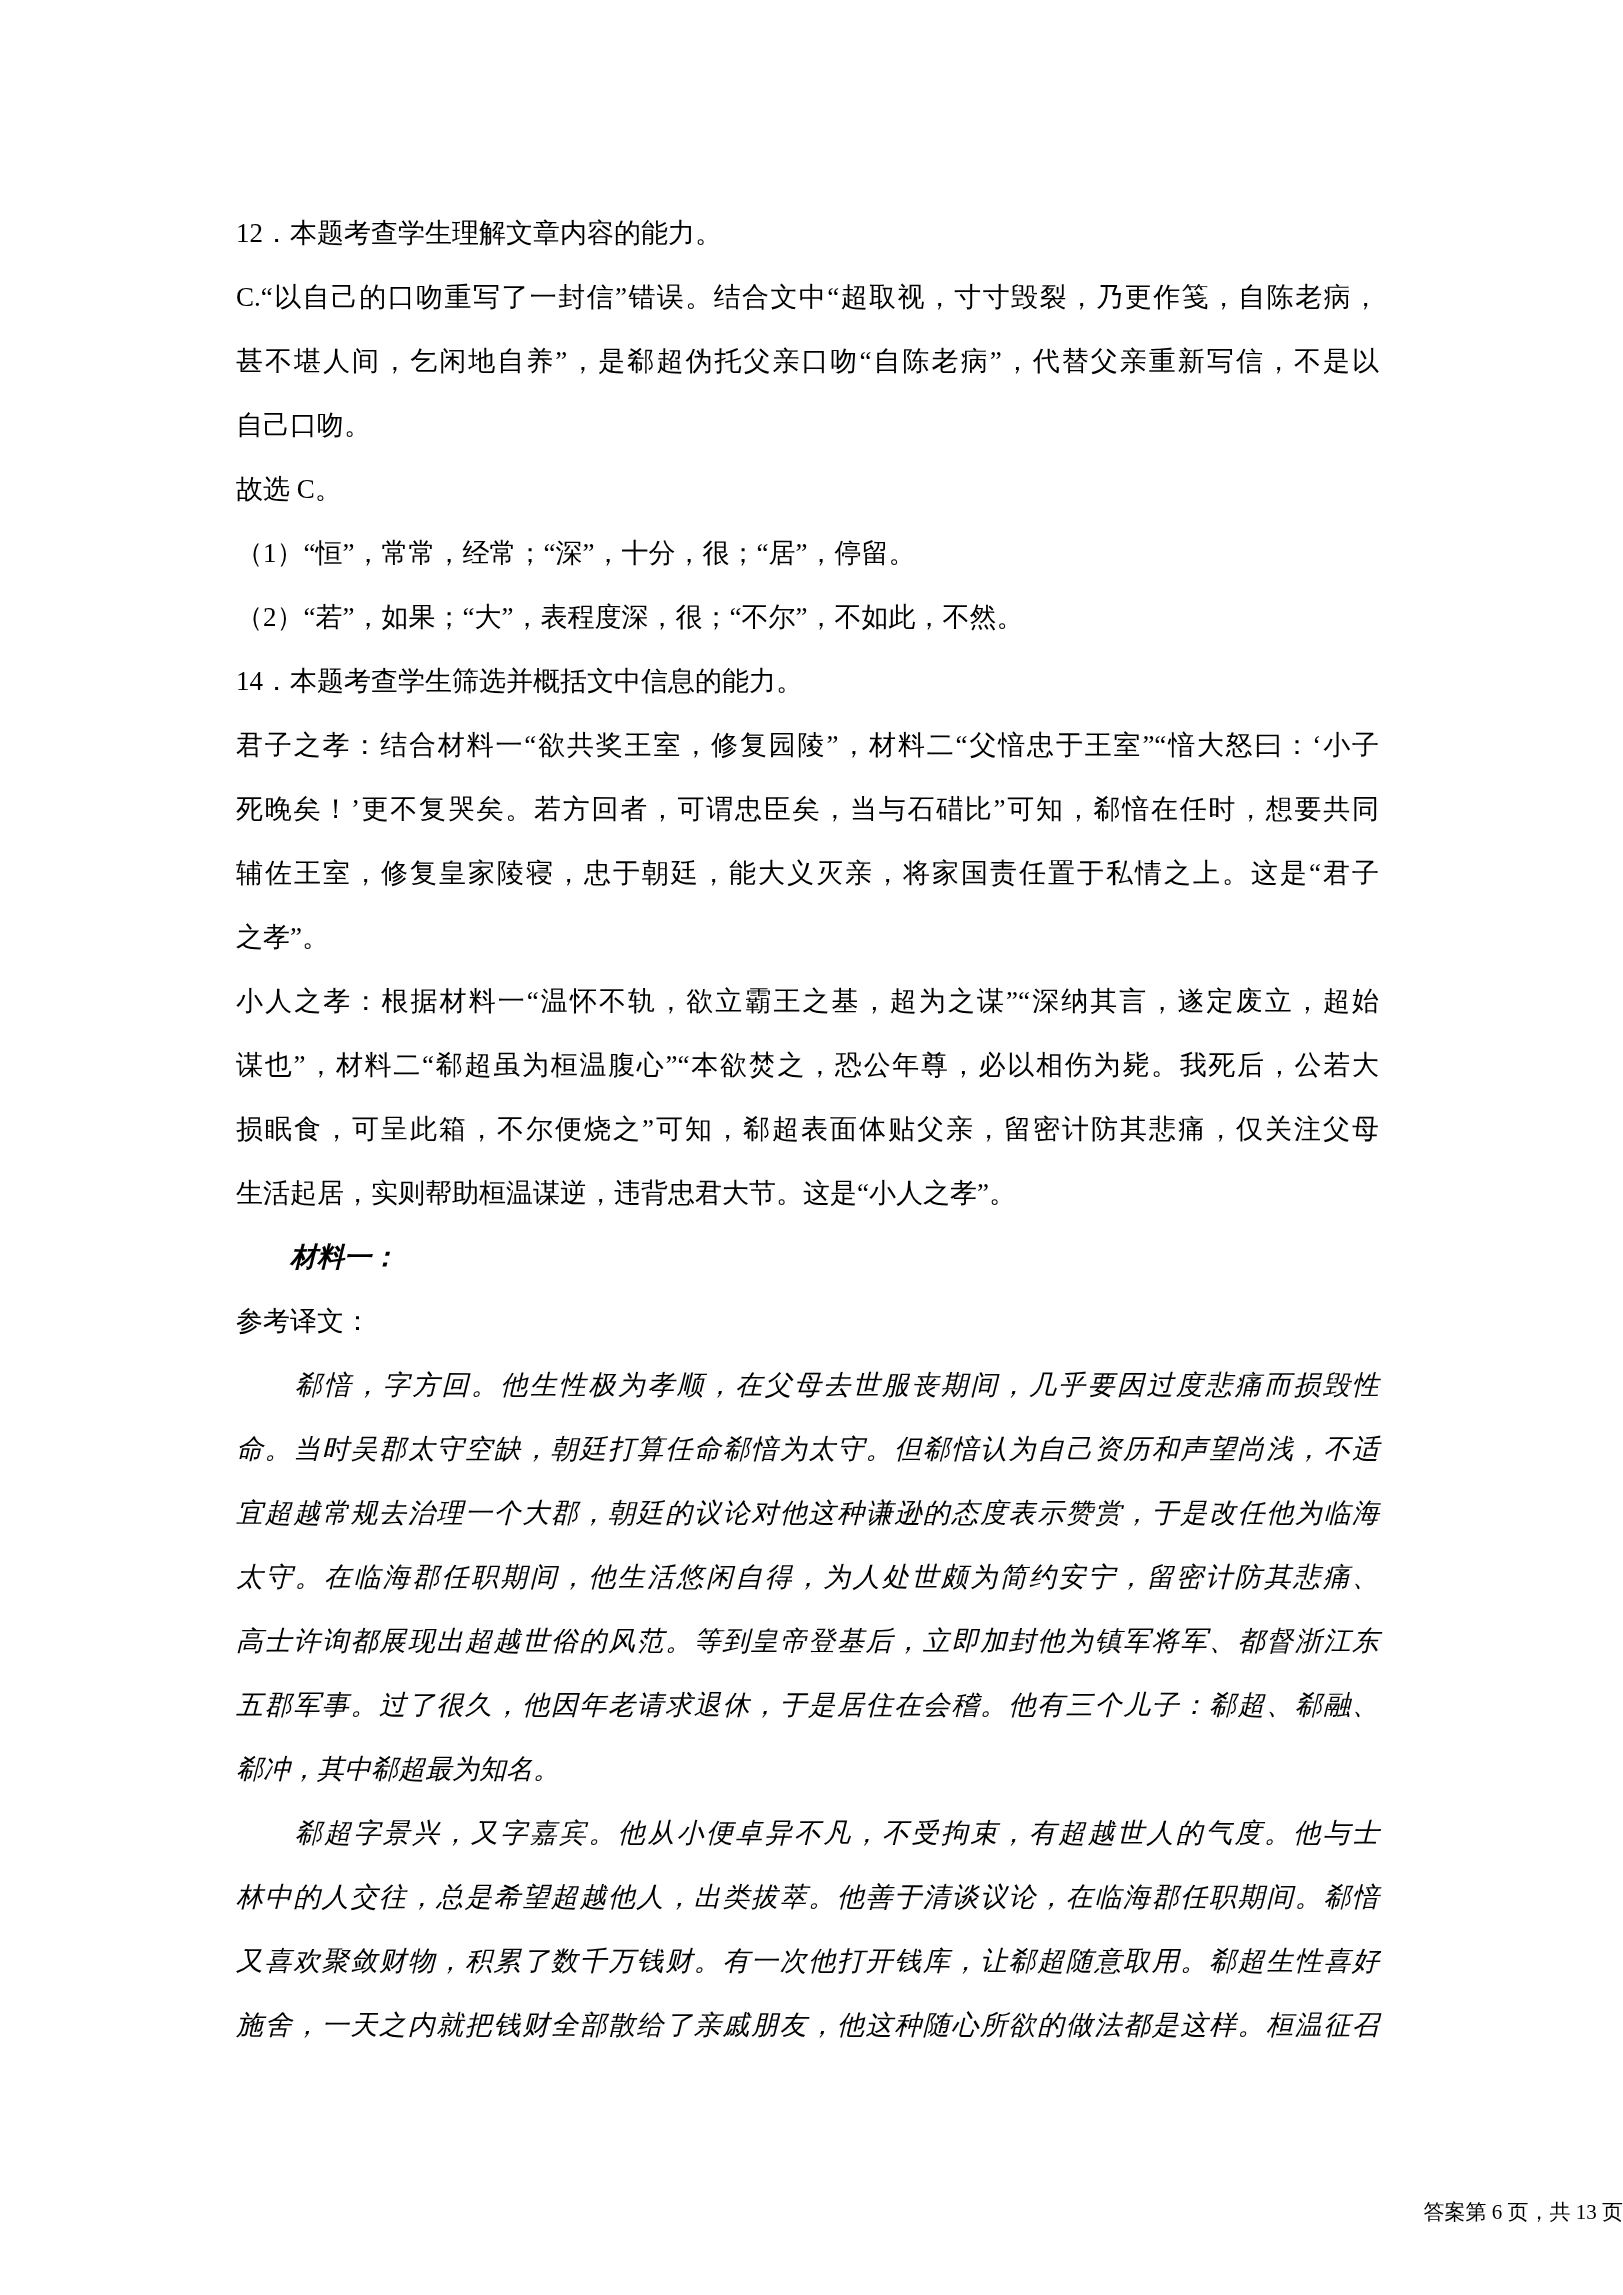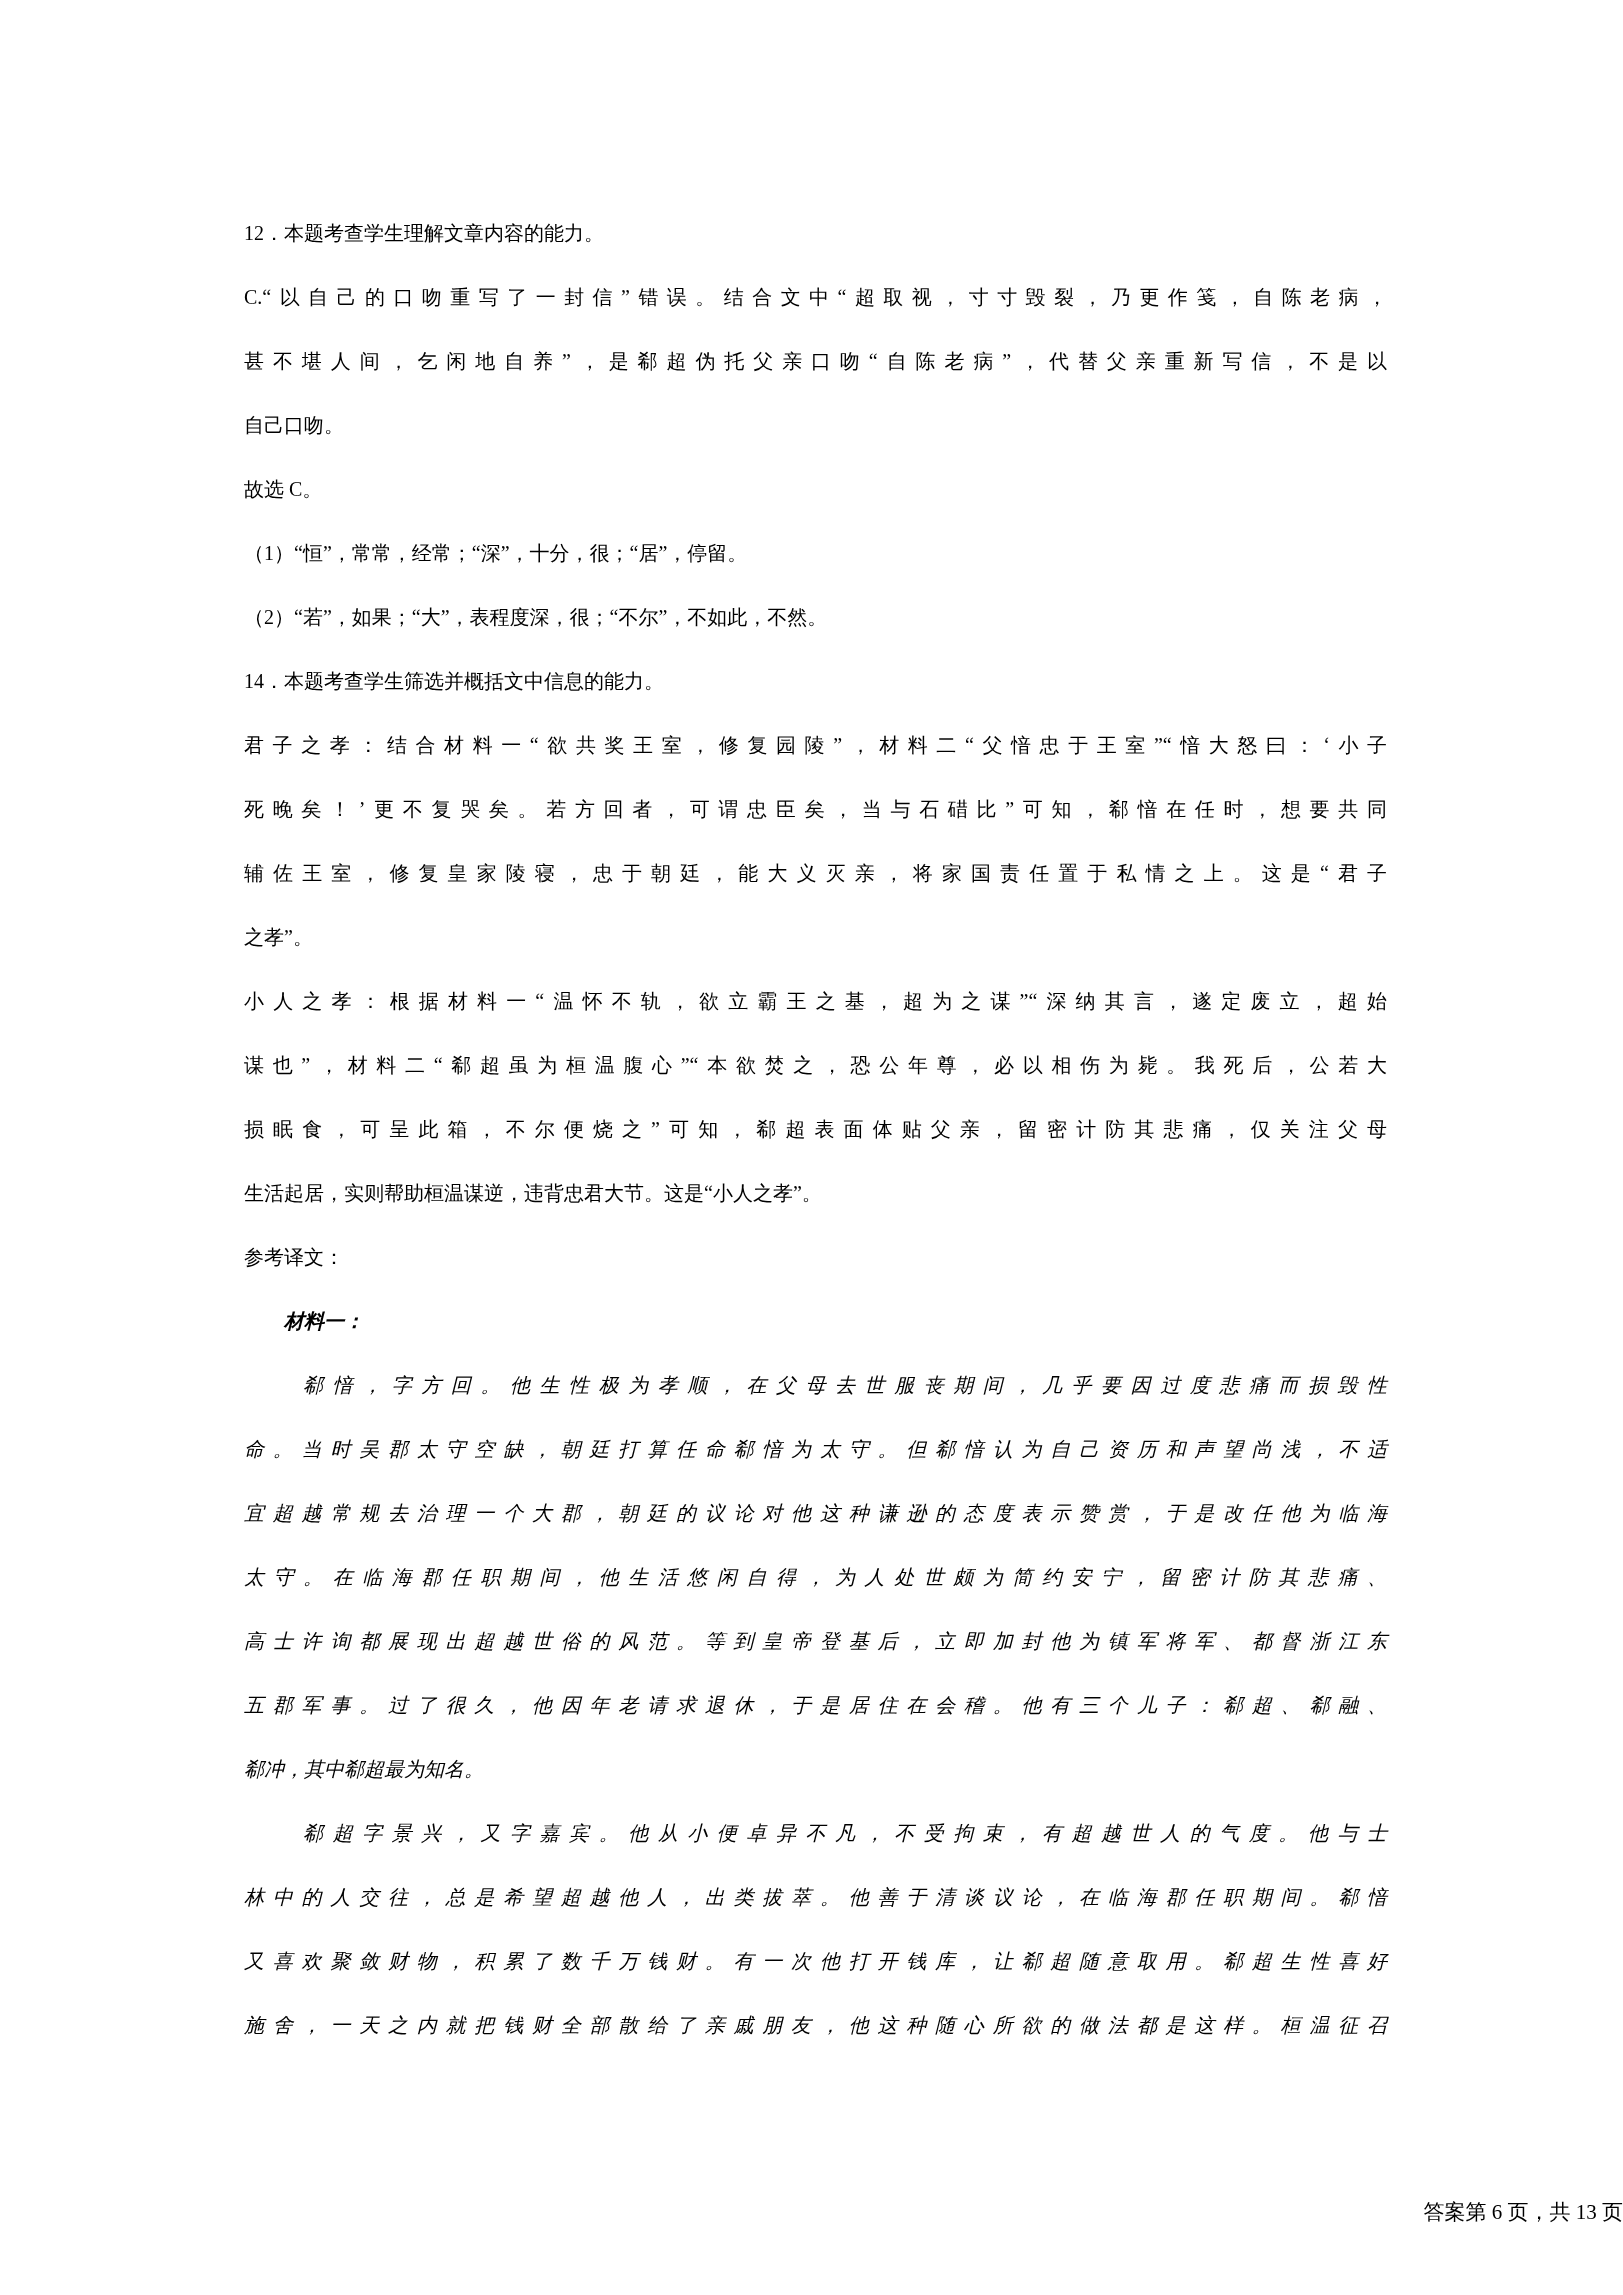--- a/index.html
+++ b/index.html
@@ -4,22 +4,22 @@
 <style>
   html, body { margin: 0; padding: 0; }
   body {
     width: 1623px; height: 2295px;
     background: #ffffff; color: #000000;
     position: relative; overflow: hidden;
     font-family: "Liberation Serif", "DejaVu Serif", serif;
   }
   .page { position: absolute; inset: 0; background: #ffffff; }
   .text-column {
-    position: absolute; left: 244px; top: 201px; width: 1143px;
-    font-size: 20px;
+    position: absolute; left: 236px; top: 201px; width: 1143px;
+    font-size: 27px;
   }
   .block { margin: 0; padding: 0; }
   .line {
     height: 64px; line-height: 64px;
     text-align: justify; text-align-last: justify;
     white-space: normal;
   }
   .line.final { text-align-last: left; }
   .font-kai .line { font-style: italic; }
   .font-kai-bold .line { font-style: italic; font-weight: 700; }
@@ -58,25 +58,25 @@
         <div class="line">死晚矣！’更不复哭矣。若方回者，可谓忠臣矣，当与石碏比”可知，郗愔在任时，想要共同</div>
         <div class="line">辅佐王室，修复皇家陵寝，忠于朝廷，能大义灭亲，将家国责任置于私情之上。这是“君子</div>
         <div class="line final">之孝”。</div>
       </div>
       <div class="block font-song">
         <div class="line">小人之孝：根据材料一“温怀不轨，欲立霸王之基，超为之谋”“深纳其言，遂定废立，超始</div>
         <div class="line">谋也”，材料二“郗超虽为桓温腹心”“本欲焚之，恐公年尊，必以相伤为毙。我死后，公若大</div>
         <div class="line">损眠食，可呈此箱，不尔便烧之”可知，郗超表面体贴父亲，留密计防其悲痛，仅关注父母</div>
         <div class="line final">生活起居，实则帮助桓温谋逆，违背忠君大节。这是“小人之孝”。</div>
       </div>
+      <div class="block font-kai-bold">
+        <div class="line final">　　材料一：</div>
+      </div>
       <div class="block font-song">
         <div class="line final">参考译文：</div>
-      </div>
-      <div class="block font-kai-bold">
-        <div class="line final">　　材料一：</div>
       </div>
       <div class="block font-kai">
         <div class="line">　　郗愔，字方回。他生性极为孝顺，在父母去世服丧期间，几乎要因过度悲痛而损毁性</div>
         <div class="line">命。当时吴郡太守空缺，朝廷打算任命郗愔为太守。但郗愔认为自己资历和声望尚浅，不适</div>
         <div class="line">宜超越常规去治理一个大郡，朝廷的议论对他这种谦逊的态度表示赞赏，于是改任他为临海</div>
         <div class="line">太守。在临海郡任职期间，他生活悠闲自得，为人处世颇为简约安宁，留密计防其悲痛、</div>
         <div class="line">高士许询都展现出超越世俗的风范。等到皇帝登基后，立即加封他为镇军将军、都督浙江东</div>
         <div class="line">五郡军事。过了很久，他因年老请求退休，于是居住在会稽。他有三个儿子：郗超、郗融、</div>
         <div class="line final">郗冲，其中郗超最为知名。</div>
       </div>

